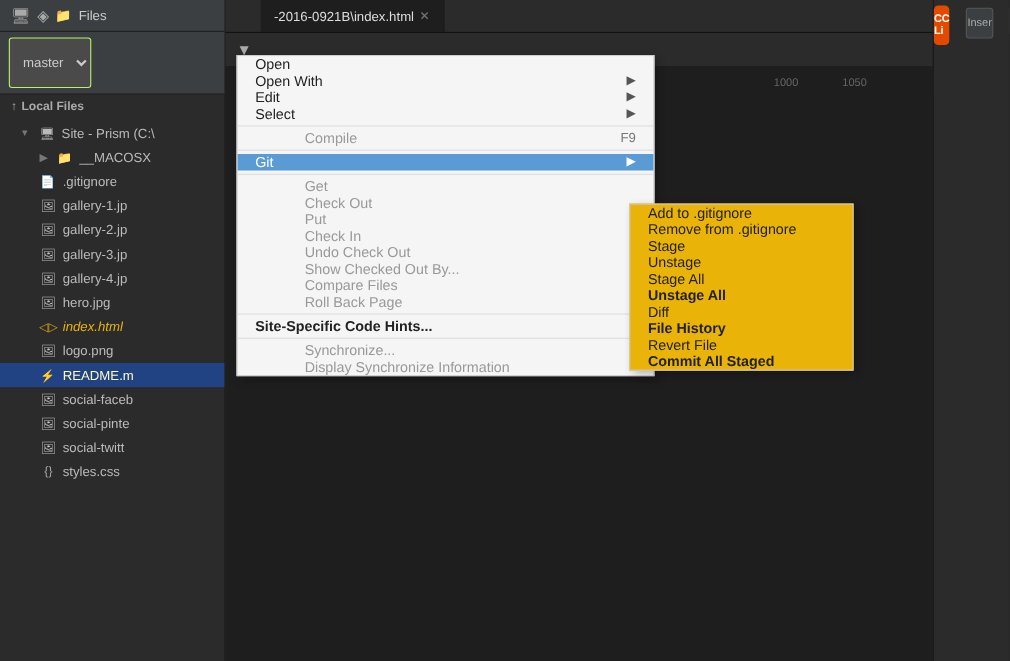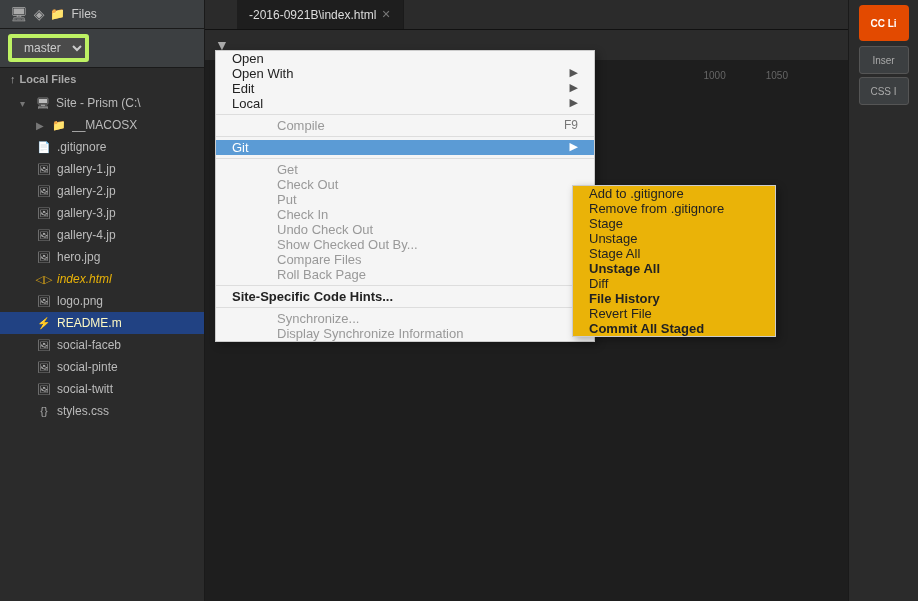--- a/index.html
+++ b/index.html
@@ -37,23 +37,23 @@
       background: #3c3f41;
       padding: 5px 8px;
       display: flex;
       align-items: center;
       gap: 5px;
       border-bottom: 1px solid #1a1a1a;
     }
 
     .branch-selector {
       background: #4a4a4a;
-      border: 4px solid #bef264;
+      border: 1px solid #bef264;
       color: #ccc;
-      padding: 2px 8px;
+      padding: 14px 8px;
       border-radius: 3px;
       font-size: 12px;
       cursor: pointer;
     }
 
     .section-header {
       color: #aaa;
       padding: 5px 10px;
       font-size: 11px;
       font-weight: 600;
@@ -334,21 +334,21 @@
         <line x1="75" y1="0" x2="75" y2="20" stroke="#fff" stroke-width="2"></line>
       </svg>
     </div>
     <div style="position:absolute;right:60px;display:flex;gap:40px;color:#666;font-size:10px;align-items:center;">
       <span>1000</span>
       <span>1050</span>
     </div>
   </div>
 </div>
 
-<div style="position:absolute;right:0;top:0;width:70px;height:601px;background:#2b2b2b;border-left:1px solid #1a1a1a;display:flex;flex-direction:column;align-items:center;padding-top:5px;gap:3px;">
+<div style="position:absolute;right:0;top:0;width:70px;height:601px;background:#2b2b2b;border-left:1px solid #1a1a1a;display:flex;flex-direction:row;padding-top:5px;gap:15px;">
   <div style="width:50px;height:36px;background:#e34a00;border-radius:4px;display:flex;align-items:center;justify-content:center;color:white;font-size:10px;font-weight:bold;">
     <span>CC Li</span>
   </div>
   <div style="width:50px;height:28px;background:#3c3f41;border-radius:3px;display:flex;align-items:center;justify-content:center;color:#aaa;font-size:10px;cursor:pointer;border:1px solid #555;margin-top:2px;">
     <span>Inser</span>
   </div>
   <div style="width:50px;height:28px;background:#3c3f41;border-radius:3px;display:flex;align-items:center;justify-content:center;color:#aaa;font-size:10px;cursor:pointer;border:1px solid #555;">
     <span>CSS I</span>
   </div>
 </div>
@@ -366,21 +366,21 @@
     <span class="arrow">▶</span>
   </div>
   <div class="menu-item">
     <span class="left-content">
       <span>Edit</span>
     </span>
     <span class="arrow">▶</span>
   </div>
   <div class="menu-item">
     <span class="left-content">
-      <span>Local</span>
+      <span>Select</span>
     </span>
     <span class="arrow">▶</span>
   </div>
   <div class="menu-separator"></div>
   <div class="menu-item disabled">
     <span class="left-content">
       <span>Compile</span>
     </span>
     <span class="shortcut">F9</span>
   </div>

